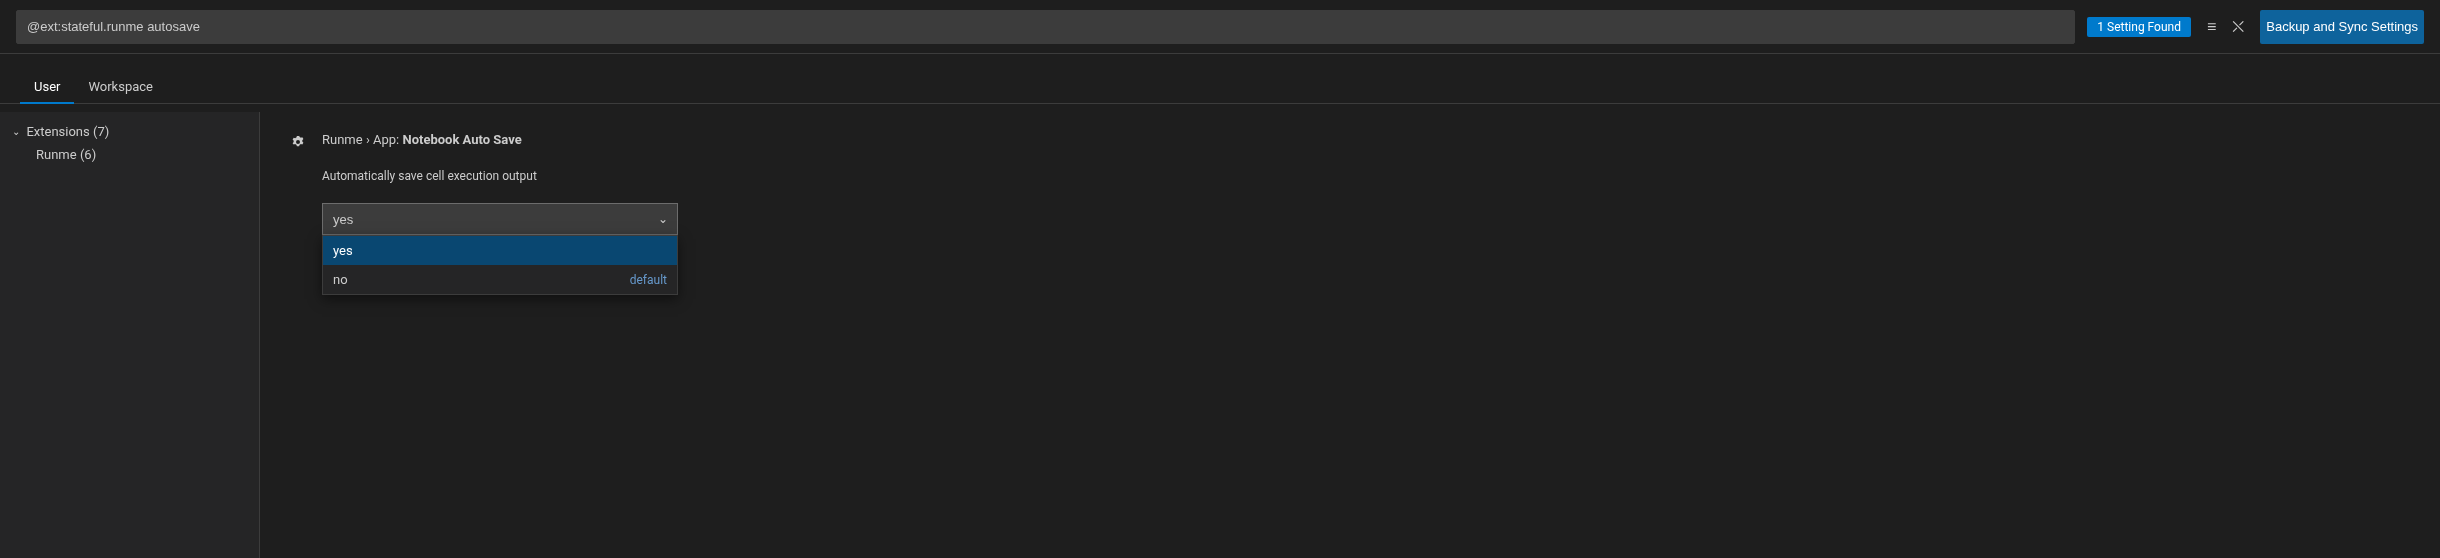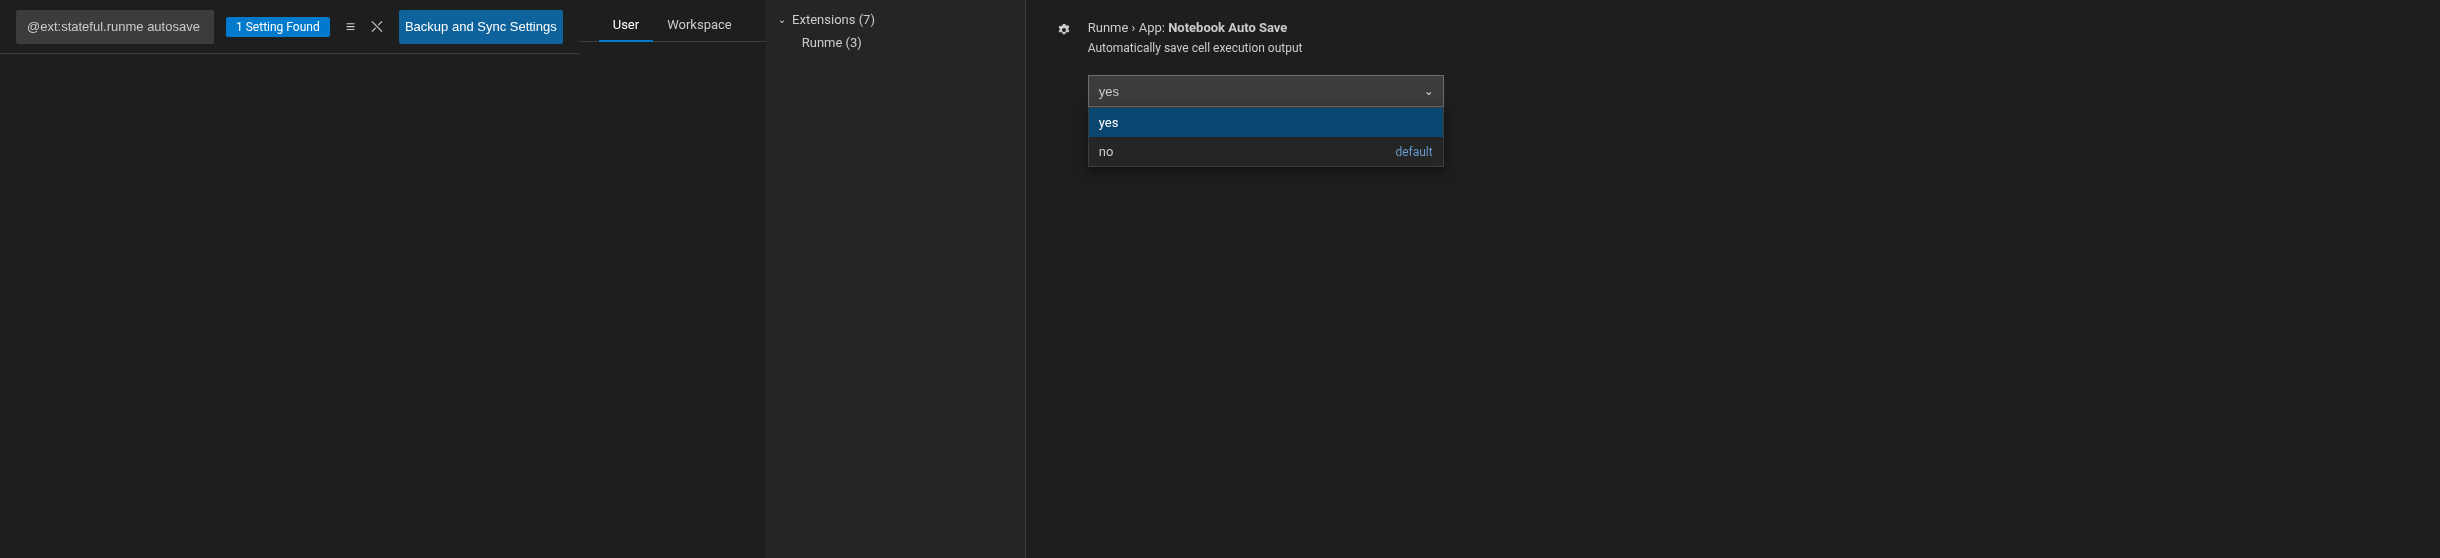--- a/index.html
+++ b/index.html
@@ -13,23 +13,24 @@
       color: #cccccc;
       font-family: -apple-system, BlinkMacSystemFont, 'Segoe UI', Roboto, sans-serif;
       font-size: 13px;
       width: 2440px;
       height: 558px;
       overflow: hidden;
     }
 
     .settings-container {
       display: flex;
-      flex-direction: row;
+      flex-direction: column;
       height: 100%;
       width: 100%;
+      gap: 8px;
     }
 
     
     .top-bar {
       display: flex;
       align-items: center;
       padding: 8px 16px;
       background-color: #1e1e1e;
       border-bottom: 1px solid #3c3c3c;
       height: 54px;
@@ -177,21 +178,21 @@
       flex-shrink: 0;
     }
 
     .setting-content {
       flex: 1;
     }
 
     .setting-breadcrumb {
       font-size: 13px;
       color: #cccccc;
-      margin-bottom: 6px;
+      margin-bottom: 22px;
     }
 
     .setting-breadcrumb .breadcrumb-normal {
       color: #cccccc;
     }
 
     .setting-breadcrumb .breadcrumb-bold {
       font-weight: bold;
       color: #cccccc;
     }
@@ -306,21 +307,21 @@
     <div class="tab">Workspace</div>
   </div>
 
   <div class="main-content">
 
     <div class="sidebar">
       <div class="sidebar-group-header">
         <span class="chevron-icon">⌄</span>
         <span>Extensions (7)</span>
       </div>
-      <div class="sidebar-item">Runme (3)</div>
+      <div class="sidebar-item">Runme (6)</div>
     </div>
 
     <div class="settings-panel">
       <div class="setting-item">
 
         <div class="gear-icon-wrap">
           <svg class="gear-svg" viewBox="0 0 16 16" xmlns="http://www.w3.org/2000/svg">
             <path d="M9.1 1.5l.5 1.5a5 5 0 0 1 1.2.7l1.5-.5 1.1 1.9-1.1 1.1a5.1 5.1 0 0 1 0 1.4l1.1 1.1-1.1 1.9-1.5-.5a5 5 0 0 1-1.2.7l-.5 1.5H6.9l-.5-1.5a5 5 0 0 1-1.2-.7l-1.5.5L2.6 9.2l1.1-1.1a5.1 5.1 0 0 1 0-1.4L2.6 5.6l1.1-1.9 1.5.5a5 5 0 0 1 1.2-.7l.5-1.5h2.2zM8 6a2 2 0 1 0 0 4A2 2 0 0 0 8 6z"></path>
           </svg>
         </div>

